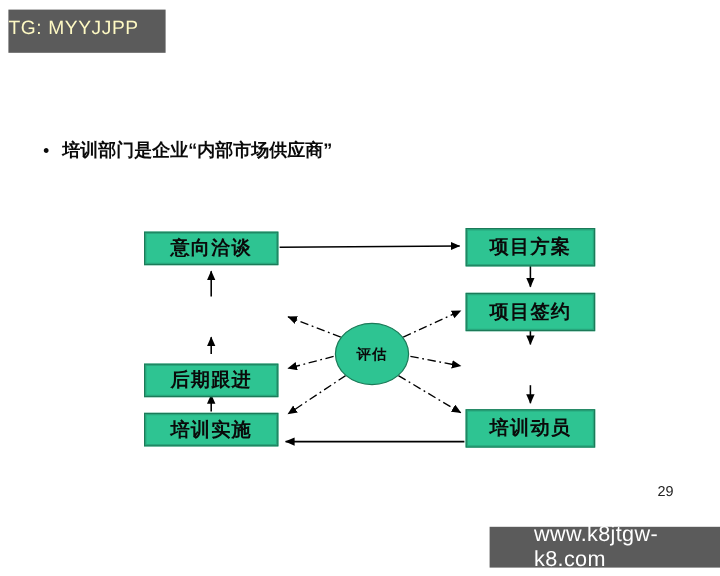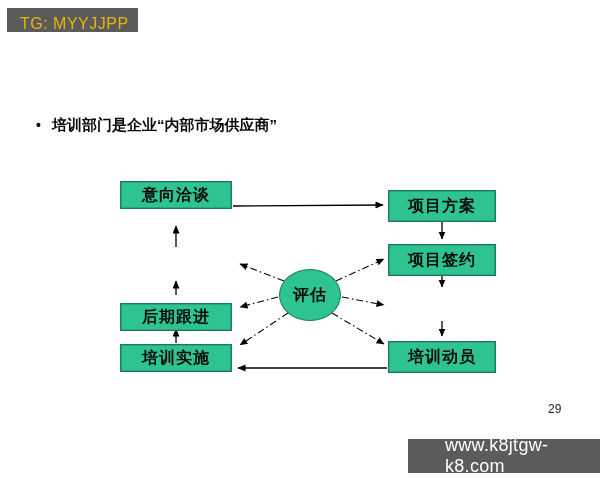--- a/index.html
+++ b/index.html
@@ -13,24 +13,24 @@
   body{
     font-family:"Liberation Sans","DejaVu Sans",sans-serif;
     background:#ffffff;
     position:relative;
     overflow:hidden;
   }
   .page{position:absolute;inset:0;background:#fff;}
 
   .badge{
     position:absolute;left:7px;top:8px;
-    width:131px;height:24px;
+    width:131px;height:36px;
     background:var(--bar-bg);
-    color:#eab308;font-size:16px;line-height:32px;
-    padding-left:13px;letter-spacing:.5px;
+    color:#fef9c3;font-size:16px;line-height:32px;
+    letter-spacing:.5px;
   }
 
   .title{
     position:absolute;left:33px;top:66px;
     font-size:27px;font-weight:800;color:var(--ink);
     letter-spacing:1px;
   }
 
   .bullet-row{
     position:absolute;left:36px;top:116px;
@@ -49,30 +49,30 @@
     background:var(--box-fill);
     border:1px solid var(--box-border);
     box-shadow:0 0 0 1px rgba(0,0,0,.15) inset;
     color:var(--ink);
     font-size:16px;font-weight:700;
     display:flex;align-items:center;justify-content:center;
     letter-spacing:1px;
   }
   .node.left{left:120px;width:112px;height:28px;}
   .node.right{left:388px;width:108px;height:32px;}
-  .n-l0{top:181px;} .n-l1{top:248px;} .n-l2{top:303px;} .n-l3{top:344px;}
+  .n-l0{top:193px;} .n-l1{top:248px;} .n-l2{top:303px;} .n-l3{top:344px;}
   .n-r0{top:190px;} .n-r1{top:244px;} .n-r2{top:292px;} .n-r3{top:341px;}
 
   .ellipse{
     position:absolute;left:279px;top:269px;width:62px;height:52px;
     background:var(--box-fill);
     border:1px solid var(--box-border);
     border-radius:50%;
     display:flex;align-items:center;justify-content:center;
-    font-size:16px;font-weight:700;color:var(--ink);
+    font-size:12px;font-weight:700;color:var(--ink);
     letter-spacing:1px;
   }
 
   .page-number{
     position:absolute;left:548px;top:402px;
     font-size:12px;color:#222;
   }
 
   .footer-bar{
     position:absolute;left:408px;top:439px;width:192px;height:34px;

